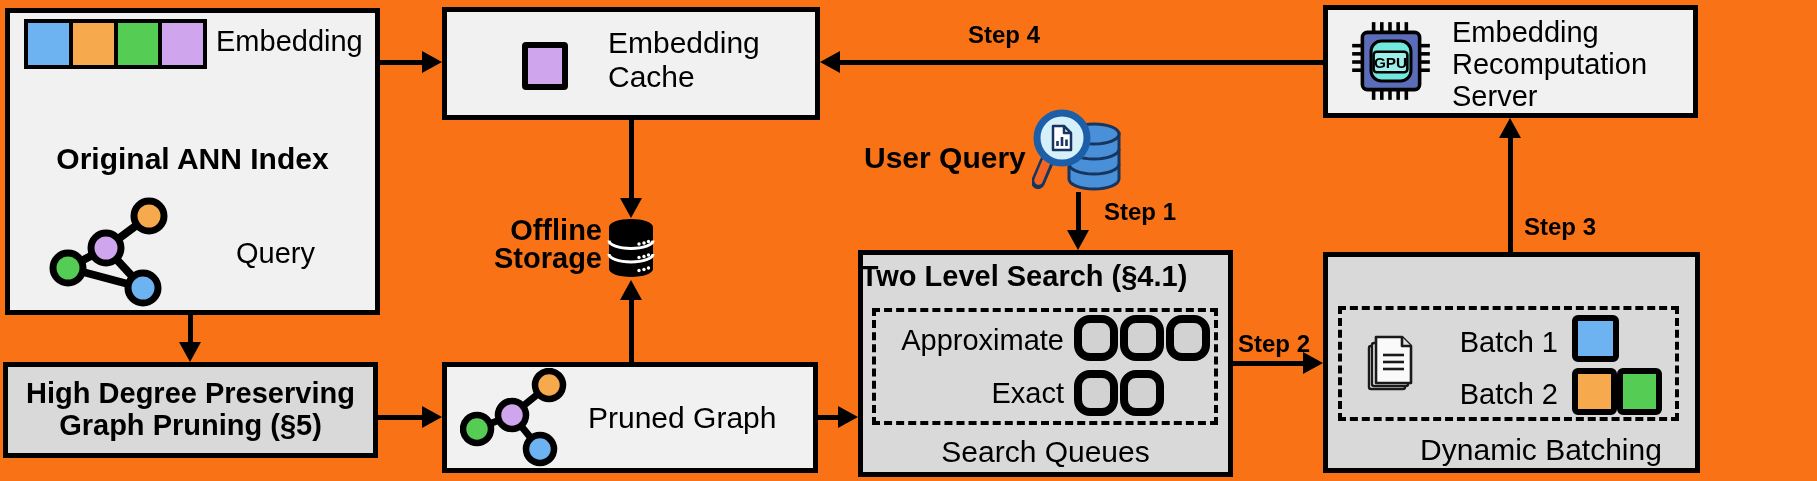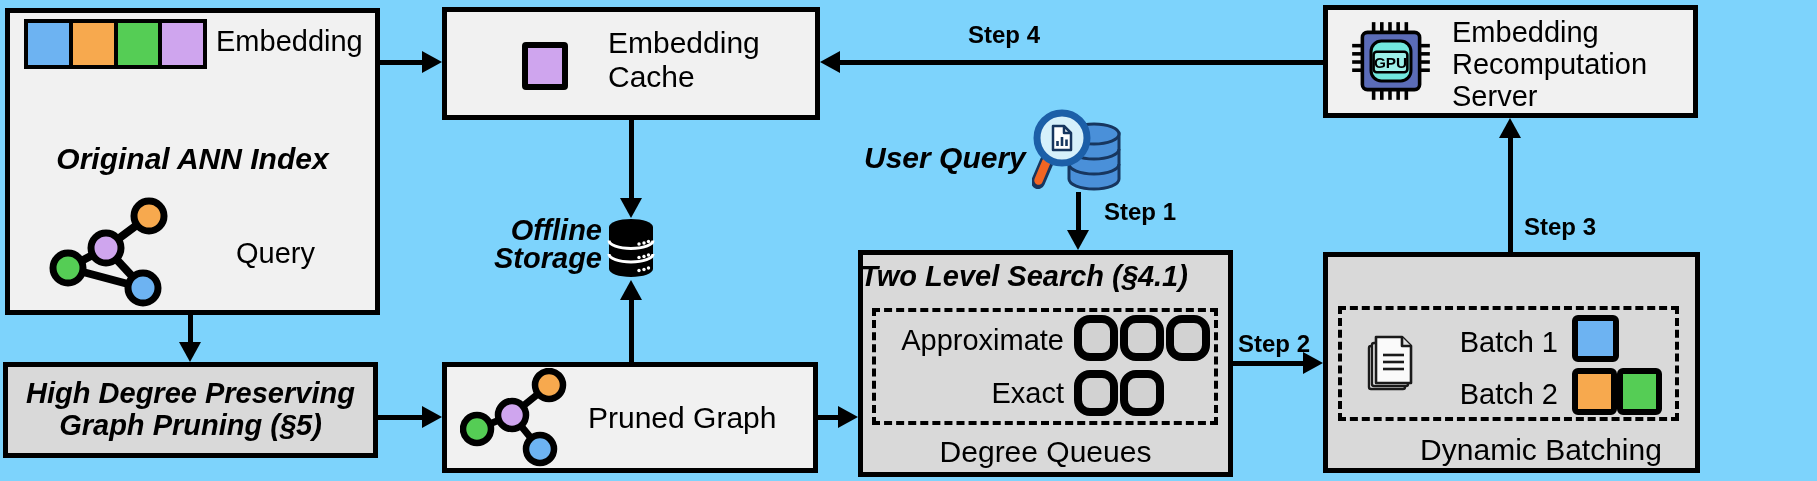--- a/index.html
+++ b/index.html
@@ -1,24 +1,24 @@
 <!DOCTYPE html>
 <html><head>
 <meta charset="utf-8">
 <style>
   html,body{margin:0;padding:0;background:#fff;}
-  .canvas{position:relative;width:1817px;height:481px;background:#7dd3fc;
+  .canvas{position:relative;width:1817px;height:481px;background:#f97316;
           font-family:"Liberation Sans",sans-serif;color:#000;overflow:hidden;}
   .box{position:absolute;border:5px solid #000;box-sizing:border-box;}
   .light{background:#f1f1f1;}
   .shaded{background:#d9d9d9;}
   .abs{position:absolute;}
   .t29{font-size:29px;line-height:1.1;}
   .t30{font-size:30px;line-height:1.12;}
-  .b{font-weight:bold;font-style:italic;}
+  .b{font-weight:bold;}
   .ctr{text-align:center;}
   .rgt{text-align:right;}
   .hline{position:absolute;height:5px;background:#000;}
   .vline{position:absolute;width:5px;background:#000;}
   .head{position:absolute;width:0;height:0;}
   .head.right{border-top:11px solid transparent;border-bottom:11px solid transparent;border-left:20px solid #000;}
   .head.left {border-top:11px solid transparent;border-bottom:11px solid transparent;border-right:20px solid #000;}
   .head.down {border-left:11px solid transparent;border-right:11px solid transparent;border-top:20px solid #000;}
   .head.up   {border-left:11px solid transparent;border-right:11px solid transparent;border-bottom:20px solid #000;}
   .step{position:absolute;font-weight:bold;font-size:24px;white-space:nowrap;}
@@ -151,21 +151,21 @@
   <div class="qrow" style="left:1074px;top:315px;">
     <div class="qsq"></div>
     <div class="qsq"></div>
     <div class="qsq"></div>
   </div>
   <div class="abs t29 rgt" style="left:880px;top:378px;width:184px;">Exact</div>
   <div class="qrow" style="left:1074px;top:370px;">
     <div class="qsq"></div>
     <div class="qsq"></div>
   </div>
-  <div class="abs t30 ctr" style="left:858px;top:435px;width:375px;">Degree Queues</div>
+  <div class="abs t30 ctr" style="left:858px;top:435px;width:375px;">Search Queues</div>
 
   <div class="box shaded" style="left:1323px;top:252px;width:377px;height:221px;"></div>
   <div class="dashed" style="left:1338px;top:306px;width:341px;height:115px;"></div>
   <svg class="abs" style="left:1362px;top:331px;" width="62" height="62" viewBox="0 0 62 62">
     <rect x="7" y="15" width="36" height="43" rx="2" fill="#ececec" stroke="#1a1a1a" stroke-width="2.4"></rect>
     <rect x="10" y="12" width="36" height="43" rx="2" fill="#f4f4f4" stroke="#1a1a1a" stroke-width="2.4"></rect>
     <path d="M14 6 h26 l9 9 v37 h-35 z" fill="#fafafa" stroke="#1a1a1a" stroke-width="2.6" stroke-linejoin="round"></path>
     <path d="M40 6 v9 h9" fill="#e0e0e0" stroke="#1a1a1a" stroke-width="2.6" stroke-linejoin="round"></path>
     <g stroke="#1a1a1a" stroke-width="2.6">
       <line x1="21" y1="24" x2="42" y2="24"></line>

